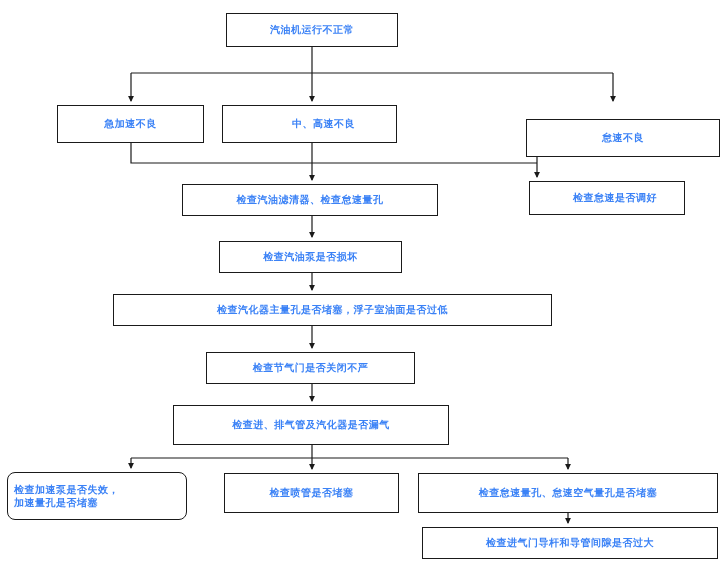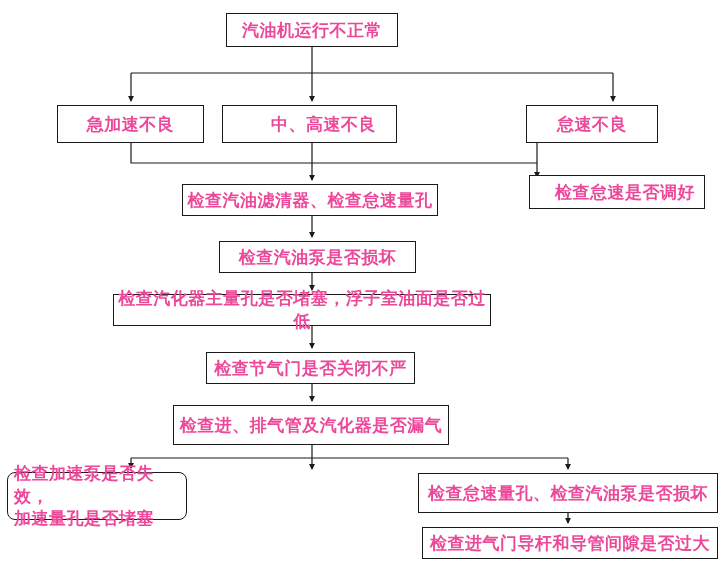--- a/index.html
+++ b/index.html
@@ -21,22 +21,22 @@
     top: 0;
     width: 724px;
     height: 562px;
     pointer-events: none;
   }
   .node {
     position: absolute;
     box-sizing: border-box;
     border: 1px solid #1a1a1a;
     background: #ffffff;
-    color: #ec4899;
-    font-size: 17px;
+    color: #3b82f6;
+    font-size: 10px;
     line-height: 1.35;
     letter-spacing: 0.5px;
     display: flex;
     align-items: center;
     justify-content: center;
     text-align: center;
     white-space: pre-line;
     z-index: 2;
     font-weight: 600;
   }
@@ -84,25 +84,26 @@
       <path d="M 312 458 L 312 469" marker-end="url(#arrow)"></path>
       <path d="M 568 458 L 568 469" marker-end="url(#arrow)"></path>
 
       <path d="M 568 513 L 568 523" marker-end="url(#arrow)"></path>
     </g>
   </svg>
 
   <div class="node" style="left: 226px; top: 13px; width: 172px; height: 34px;">汽油机运行不正常</div>
   <div class="node" style="left: 57px; top: 105px; width: 147px; height: 38px;">急加速不良</div>
   <div class="node" style="left: 222px; top: 105px; width: 175px; height: 38px; padding-left: 28px;">中、高速不良</div>
-  <div class="node" style="left: 526px; top: 105px; width: 132px; height: 38px;">怠速不良</div>
+  <div class="node" style="left: 526px; top: 119px; width: 194px; height: 38px;">怠速不良</div>
   <div class="node" style="left: 182px; top: 184px; width: 256px; height: 32px;">检查汽油滤清器、检查怠速量孔</div>
-  <div class="node" style="left: 529px; top: 175px; width: 176px; height: 34px; padding-left: 16px;">检查怠速是否调好</div>
-  <div class="node" style="left: 219px; top: 241px; width: 197px; height: 32px;">检查汽油泵是否损坏</div>
-  <div class="node" style="left: 113px; top: 294px; width: 378px; height: 32px;">检查汽化器主量孔是否堵塞，浮子室油面是否过低</div>
+  <div class="node" style="left: 529px; top: 181px; width: 156px; height: 34px; padding-left: 16px;">检查怠速是否调好</div>
+  <div class="node" style="left: 219px; top: 241px; width: 183px; height: 32px;">检查汽油泵是否损坏</div>
+  <div class="node" style="left: 113px; top: 294px; width: 439px; height: 32px;">检查汽化器主量孔是否堵塞，浮子室油面是否过低</div>
   <div class="node" style="left: 206px; top: 352px; width: 209px; height: 32px;">检查节气门是否关闭不严</div>
   <div class="node" style="left: 173px; top: 405px; width: 276px; height: 40px;">检查进、排气管及汽化器是否漏气</div>
   <div class="node align-left" style="left: 7px; top: 472px; width: 180px; height: 48px;">检查加速泵是否失效，
 加速量孔是否堵塞</div>
-  <div class="node" style="left: 418px; top: 473px; width: 300px; height: 40px;">检查怠速量孔、检查汽油泵是否损坏</div>
+  <div class="node" style="left: 224px; top: 473px; width: 175px; height: 40px;">检查喷管是否堵塞</div>
+  <div class="node" style="left: 418px; top: 473px; width: 300px; height: 40px;">检查怠速量孔、怠速空气量孔是否堵塞</div>
   <div class="node" style="left: 422px; top: 527px; width: 296px; height: 32px;">检查进气门导杆和导管间隙是否过大</div>
 
 </div>
 
 </body></html>

